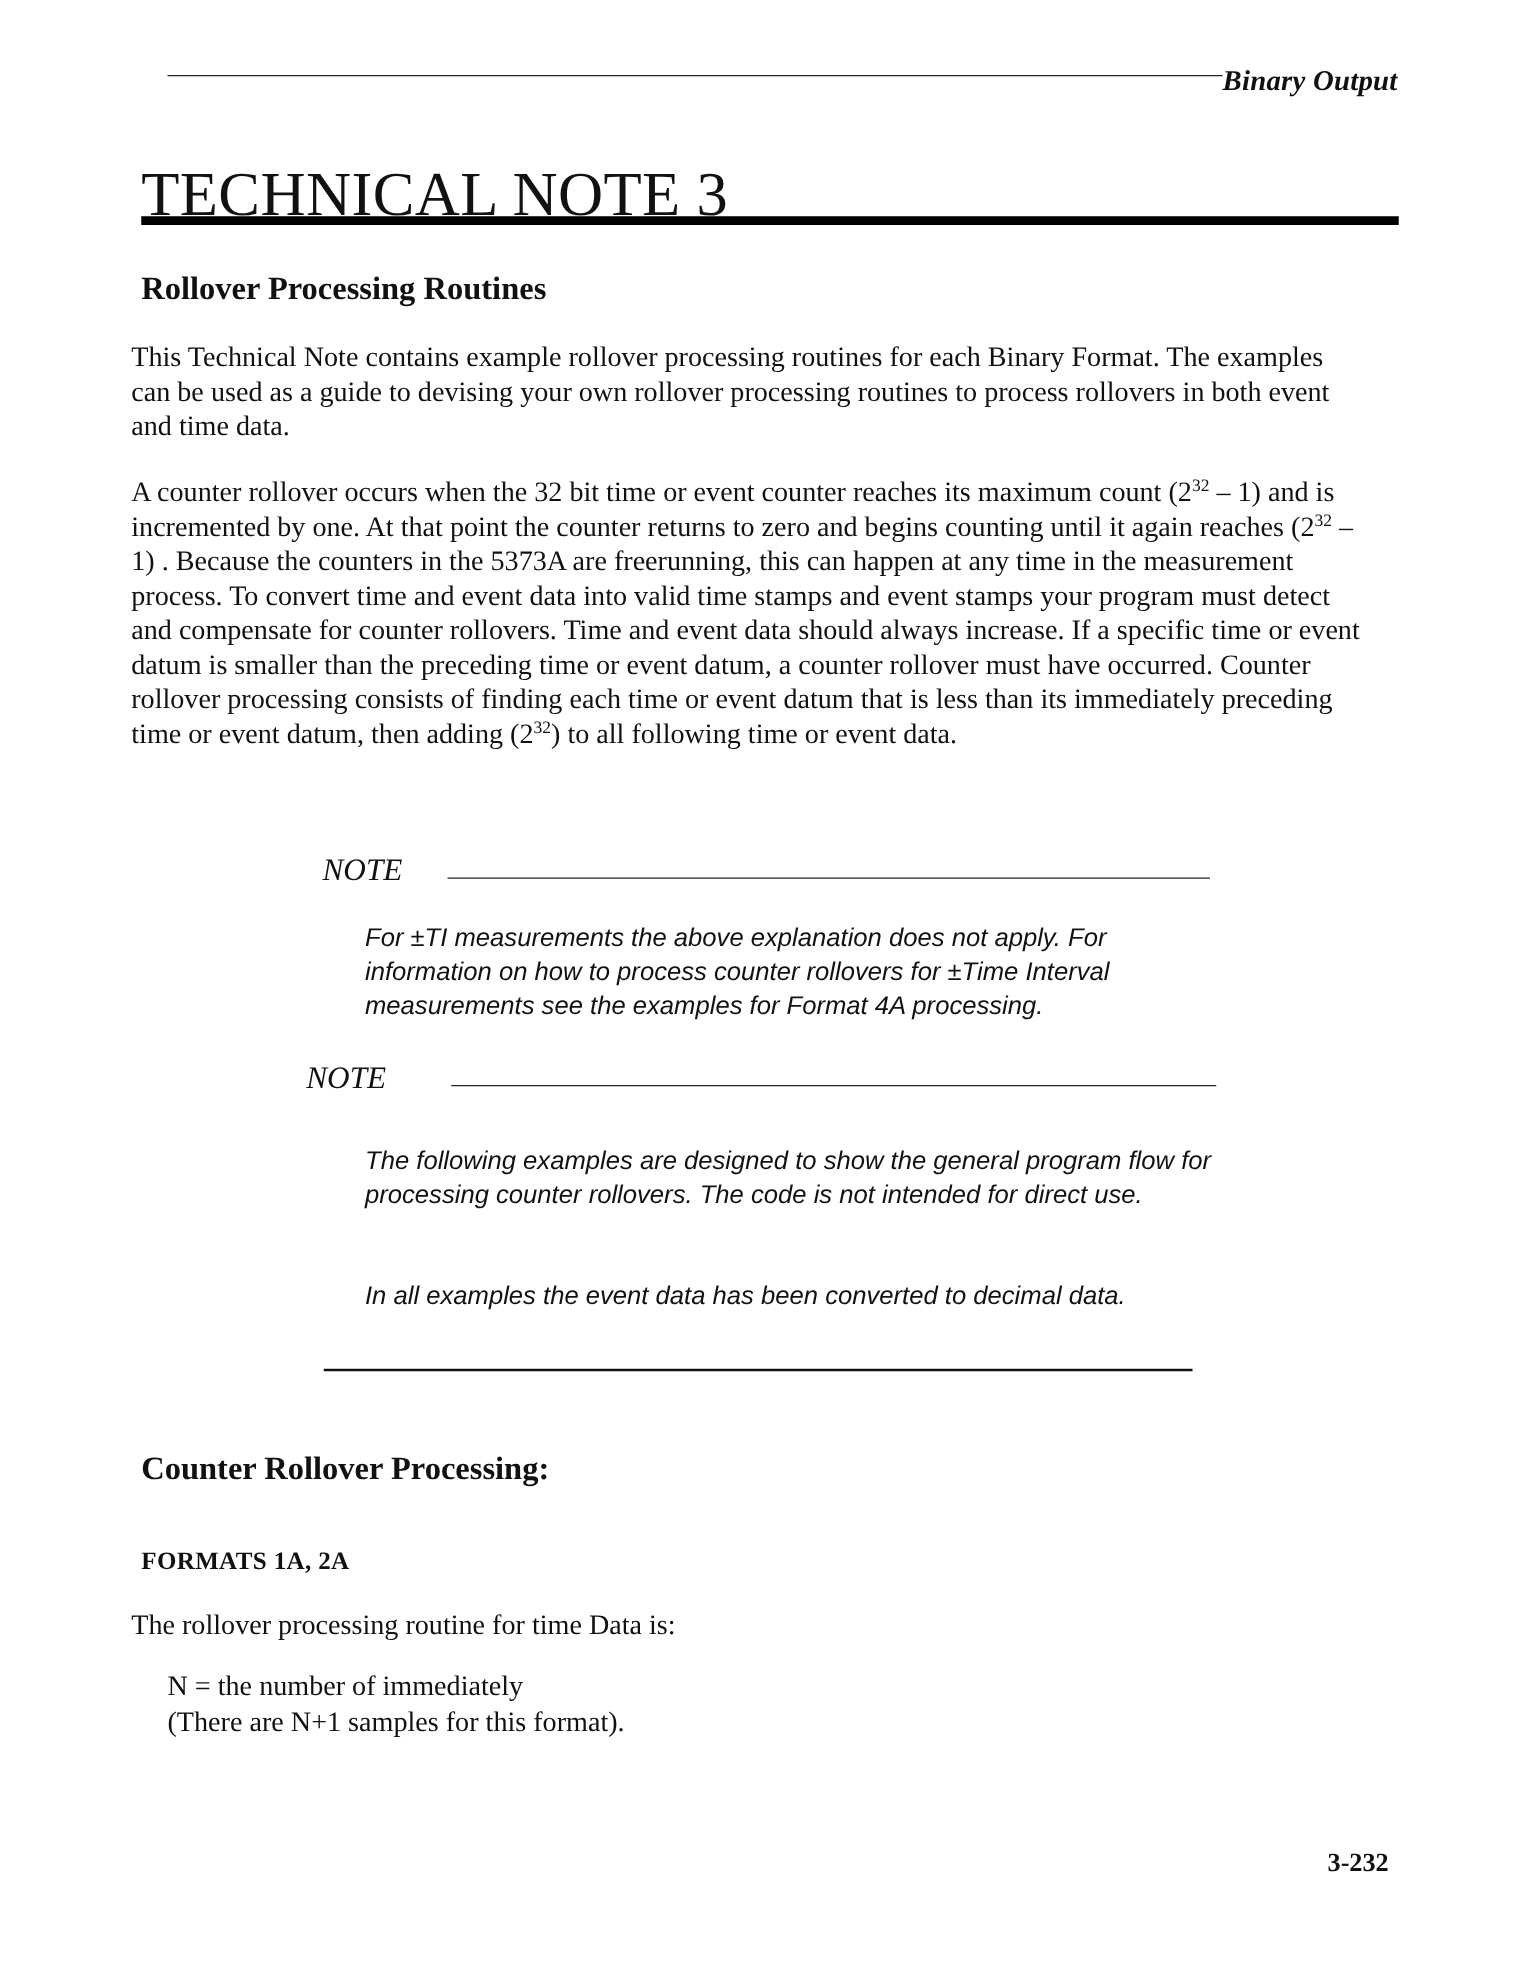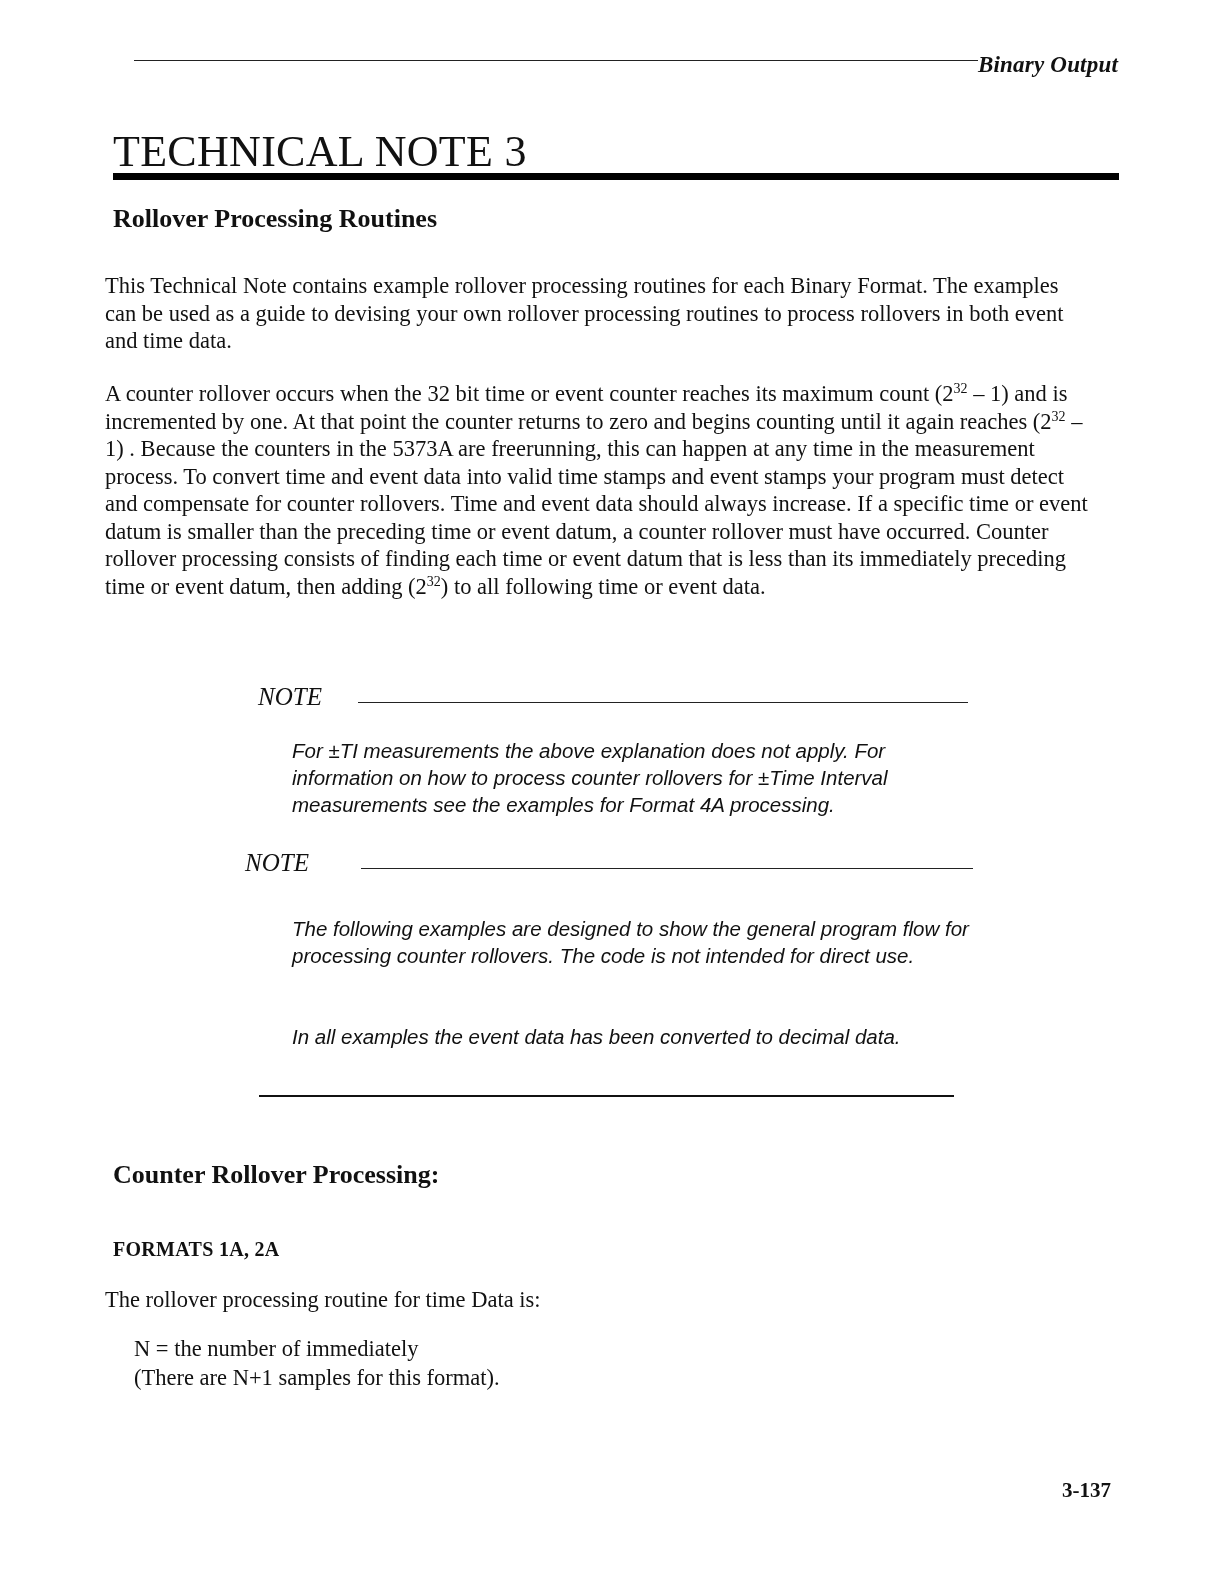--- a/index.html
+++ b/index.html
@@ -10,21 +10,21 @@
     .running-head {
       position: absolute; left: 134px; top: 50px; width: 984px; height: 30px;
       display: flex; align-items: center;
     }
     .running-head .rule { flex: 1; height: 0; border-top: 1.5px solid #222; margin-bottom: 9px; }
     .running-head .label {
       font-style: italic; font-weight: bold; font-size: 23px; letter-spacing: 0.2px;
     }
     .chapter-title {
       position: absolute; left: 113px; top: 126px; margin: 0;
-      font-size: 44px; font-weight: normal; letter-spacing: 0.3px;
+      font-size: 50px; font-weight: normal; letter-spacing: 0.3px;
     }
     .title-rule {
       position: absolute; left: 113px; top: 173px; width: 1006px; height: 7px; background: #000;
     }
     .h2 {
       position: absolute; left: 113px; margin: 0;
       font-size: 26px; font-weight: bold;
     }
     .para {
       position: absolute; left: 105px; width: 1000px; margin: 0;
@@ -60,21 +60,21 @@
 <body>
 
 <div class="running-head">
   <div class="rule"></div>
   <span class="label">Binary Output</span>
 </div>
 
 <h1 class="chapter-title">TECHNICAL NOTE 3</h1>
 <div class="title-rule"></div>
 
-<h2 class="h2" style="top:204px;">Rollover Processing Routines</h2>
+<h2 class="h2" style="top:216px;">Rollover Processing Routines</h2>
 
 <p class="para" style="top:272px; width:960px;">This Technical Note contains example rollover processing routines for each Binary Format. The examples can be used as a guide to devising your own rollover processing routines to process rollovers in both event and time data.</p>
 
 <p class="para" style="top:380px; width:990px;"><span>A counter rollover occurs when the 32 bit time or event counter reaches its maximum count (2</span><sup>32</sup><span> – 1) and is incremented by one. At that point the counter returns to zero and begins counting until it again reaches (2</span><sup>32</sup><span> – 1) . Because the counters in the 5373A are freerunning, this can happen at any time in the measurement process. To convert time and event data into valid time stamps and event stamps your program must detect and compensate for counter rollovers. Time and event data should always increase. If a specific time or event datum is smaller than the preceding time or event datum, a counter rollover must have occurred. Counter rollover processing consists of finding each time or event datum that is less than its immediately preceding time or event datum, then adding (2</span><sup>32</sup><span>) to all following time or event data.</span></p>
 
 <div class="note-head" style="left:258px; top:683px;">
   <span>NOTE</span>
   <div class="rule" style="width:610px; margin-left:4px;"></div>
 </div>
 <p class="note-text" style="top:725px;">For ±TI measurements the above explanation does not apply. For information on how to process counter rollovers for ±Time Interval measurements see the examples for Format 4A processing.</p>
@@ -86,13 +86,13 @@
 <p class="note-text" style="top:903px;">The following examples are designed to show the general program flow for processing counter rollovers. The code is not intended for direct use.</p>
 <p class="note-text" style="top:1011px;">In all examples the event data has been converted to decimal data.</p>
 <div class="note-end-rule"></div>
 
 <h2 class="h2" style="top:1160px;">Counter Rollover Processing:</h2>
 <p class="formats">FORMATS 1A, 2A</p>
 <p class="para" style="top:1286px;">The rollover processing routine for time Data is:</p>
 <p class="indent-line" style="top:1336px;">N = the number of immediately</p>
 <p class="indent-line" style="top:1365px;">(There are N+1 samples for this format).</p>
 
-<p class="page-number">3-137</p>
+<p class="page-number">3-232</p>
 
 </body></html>

